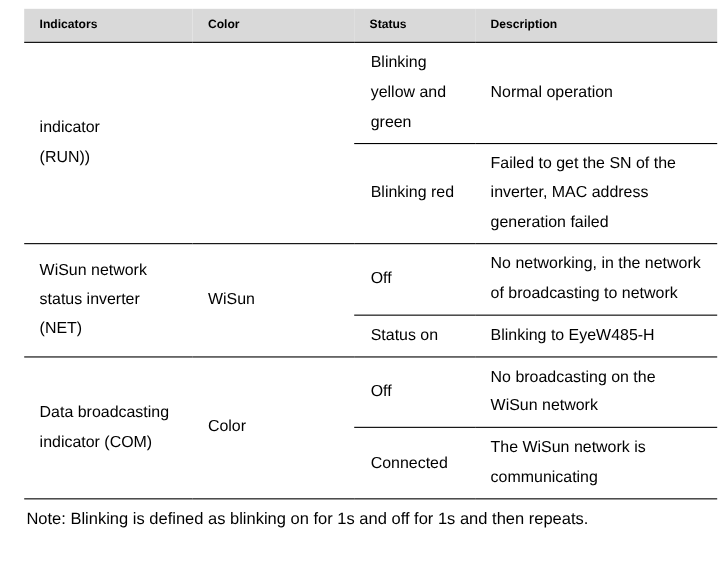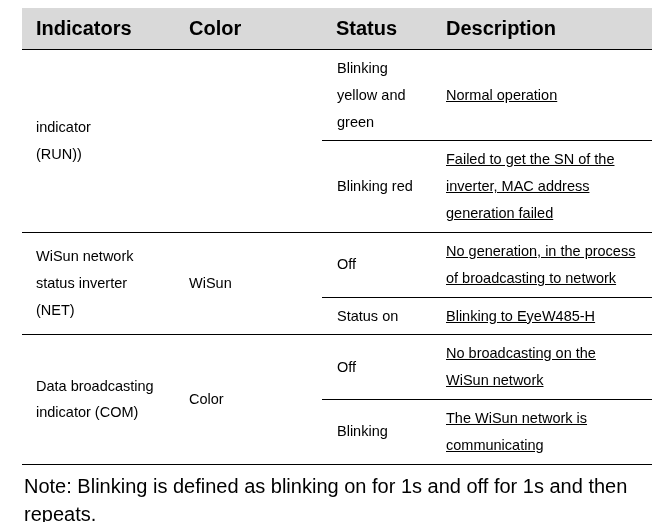--- a/index.html
+++ b/index.html
@@ -35,21 +35,21 @@
   .doc-table col.c-ind   { width: 153px; }
   .doc-table col.c-col   { width: 147px; }
   .doc-table col.c-sta   { width: 110px; }
   .doc-table col.c-desc  { width: 220px; }
 
   thead th {
     background: #d9d9d9;
     font-weight: bold;
     text-align: left;
     padding: 8px 0 9px 14px;
-    font-size: 20px;
+    font-size: 11px;
     border-bottom: 1.6px solid #000;
     line-height: 1.2;
     white-space: nowrap;
   }
 
   tbody td {
     vertical-align: middle;
     padding: 5px 10px 5px 14px;
     line-height: 1.85;
     font-size: 14.5px;
@@ -62,28 +62,28 @@
   
   tr.section-start > td {
     border-top: 1.4px solid #000;
   }
   
   tr.sub-row > td.status-cell,
   tr.sub-row > td.desc-cell {
     border-top: 1.4px solid #000;
   }
 
-  td.desc-cell { padding-left: 14px; text-decoration: underline; }
+  td.desc-cell { padding-left: 14px; }
   td.status-cell { padding-left: 15px; }
 
   .note-row td {
     border-top: 1.6px solid #000;
     padding: 7px 0 4px 2px;
     line-height: 1.4;
-    font-size: 20px;
+    font-size: 15px;
     vertical-align: top;
   }
 
   .soft { white-space: normal; }
 </style>
 </head>
 <body>
 
 <div class="page">
 
@@ -117,35 +117,35 @@
       </tr>
       <tr class="sub-row">
         <td class="status-cell soft">Blinking red</td>
         <td class="desc-cell soft">Failed to get the SN of the inverter, MAC address generation failed</td>
       </tr>
 
       <tr class="section-start">
         <td class="ind-cell soft" rowspan="2">WiSun network status inverter (NET)</td>
         <td class="color-cell" rowspan="2">WiSun</td>
         <td class="status-cell soft">Off</td>
-        <td class="desc-cell soft">No generation, in the process of broadcasting to network</td>
+        <td class="desc-cell soft">No networking, in the network of broadcasting to network</td>
       </tr>
       <tr class="sub-row">
         <td class="status-cell soft">Status on</td>
         <td class="desc-cell soft">Blinking to EyeW485-H</td>
       </tr>
 
       <tr class="section-start">
         <td class="ind-cell soft" rowspan="2">Data broadcasting indicator (COM)</td>
         <td class="color-cell" rowspan="2">Color</td>
         <td class="status-cell soft">Off</td>
         <td class="desc-cell soft">No broadcasting on the WiSun network</td>
       </tr>
       <tr class="sub-row">
-        <td class="status-cell soft">Blinking</td>
+        <td class="status-cell soft">Connected</td>
         <td class="desc-cell soft">The WiSun network is communicating</td>
       </tr>
 
       <tr class="note-row">
         <td colspan="4">Note: Blinking is defined as blinking on for 1s and off for 1s and then repeats.</td>
       </tr>
 
     </tbody>
   </table>
 

